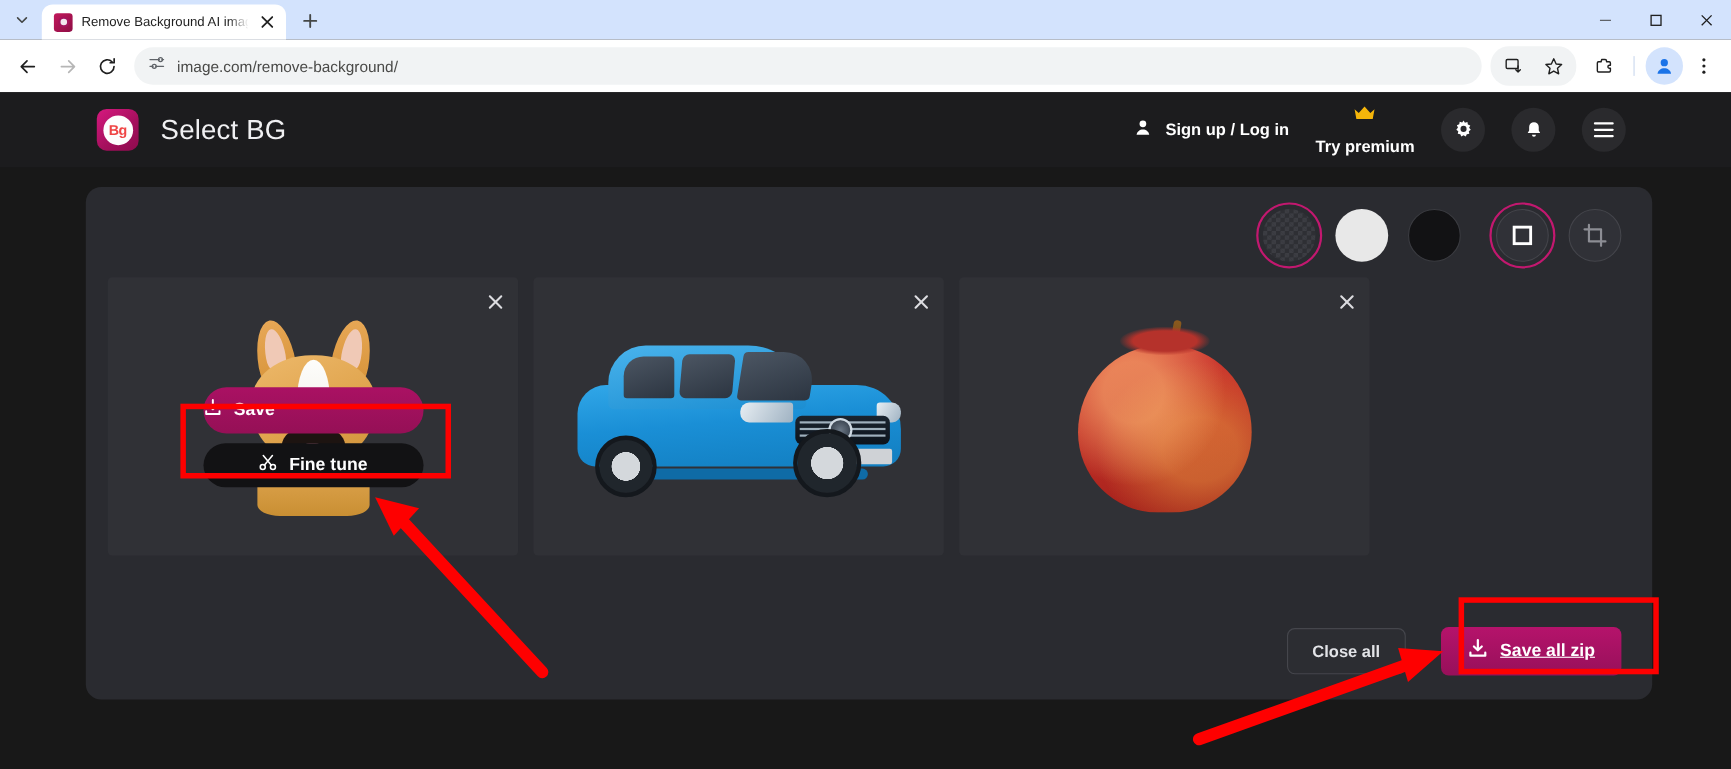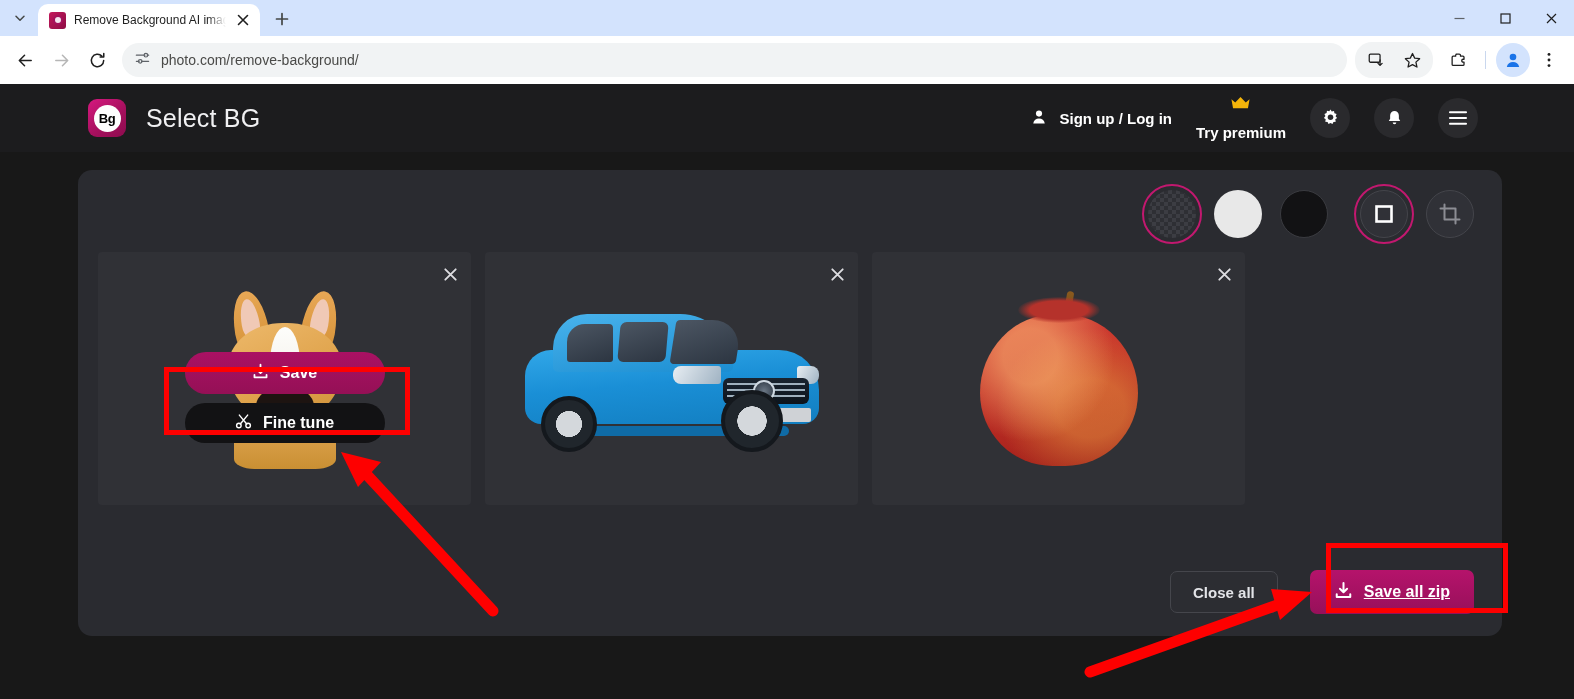--- a/index.html
+++ b/index.html
@@ -97,21 +97,21 @@
   }
   .brand { display: flex; align-items: center; gap: 20px; }
   .brand-logo {
     width: 38px; height: 38px; border-radius: 9px;
     background: linear-gradient(140deg,#d6197f 0%,#a30f5c 60%,#8d0b4e 100%);
     display: flex; align-items: center; justify-content: center;
   }
   .brand-logo .circ {
     width: 27px; height: 27px; border-radius: 50%;
     background: #fdfdfd; display: flex; align-items: center; justify-content: center;
-    font-size: 13px; font-weight: 700; color: #000000; letter-spacing: -0.5px;
+    font-size: 13px; font-weight: 700; color: #ef4444; letter-spacing: -0.5px;
   }
   .brand-name { font-size: 25px; font-weight: 400; color: #f0f0f2; letter-spacing: .2px; }
 
   .hdr-right { margin-left: auto; display: flex; align-items: center; gap: 24px; }
   .hdr-link {
     display: flex; align-items: center; gap: 11px;
     font-size: 15px; font-weight: 700; color: #ffffff;
   }
   .hdr-link.premium { gap: 10px; flex-direction: column; }
   .round-btn {
@@ -287,21 +287,21 @@
 
   
   .card-actions {
     position: absolute; left: 50%; transform: translateX(-50%);
     top: 100px; width: 200px; z-index: 5;
     display: flex; flex-direction: column; gap: 9px;
   }
   .btn-save {
     height: 42px; border-radius: 21px;
     background: linear-gradient(180deg,#aa1163,#951056);
-    display: flex; align-items: center; justify-content: center; gap: 11px;
+    display: flex; align-items: center; justify-content: flex-start; gap: 11px;
     color: #fff; font-size: 16px; font-weight: 700;
   }
   .btn-finetune {
     height: 40px; border-radius: 20px; background: #121214;
     display: flex; align-items: center; justify-content: center; gap: 11px;
     color: #fff; font-size: 16px; font-weight: 700;
   }
 
   
   .dropzone {
@@ -402,21 +402,21 @@
     </div>
 
     <div class="omnibox">
       <span>
         <svg width="17" height="17" viewBox="0 0 18 18">
           <path d="M2.5 5.5h9M14 5.5h1.5M2.5 12h3M8 12h7.5" stroke="#5f6368" stroke-width="1.3" stroke-linecap="round"></path>
           <circle cx="12.6" cy="5.5" r="1.9" stroke="#5f6368" stroke-width="1.3" fill="none"></circle>
           <circle cx="6.6" cy="12" r="1.9" stroke="#5f6368" stroke-width="1.3" fill="none"></circle>
         </svg>
       </span>
-      <span class="url">photo.com/remove-background/</span>
+      <span class="url">image.com/remove-background/</span>
     </div>
 
     <div class="tbicons">
       <div class="tbpill">
         <div class="navbtn">
           <svg width="18" height="18" viewBox="0 0 20 20">
               <rect x="2.5" y="3.5" width="12" height="9" rx="1.3" stroke="#1f1f1f" stroke-width="1.4" fill="none"></rect>
               <path d="M14.5 10v6M14.5 16l-2.3-2.3M14.5 16l2.3-2.3" stroke="#1f1f1f" stroke-width="1.4" fill="none" stroke-linecap="round" stroke-linejoin="round"></path>
             </svg>
         </div>

